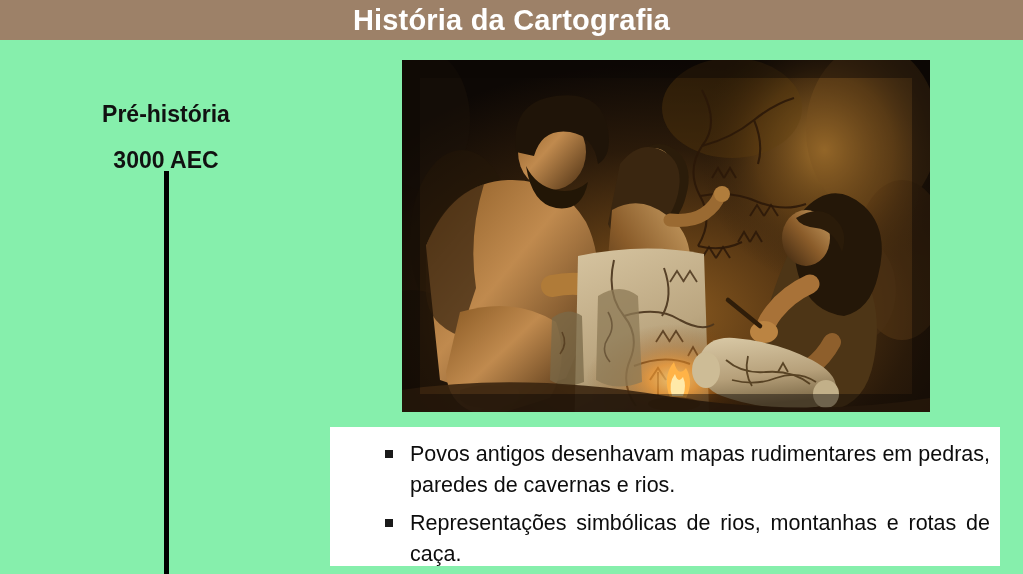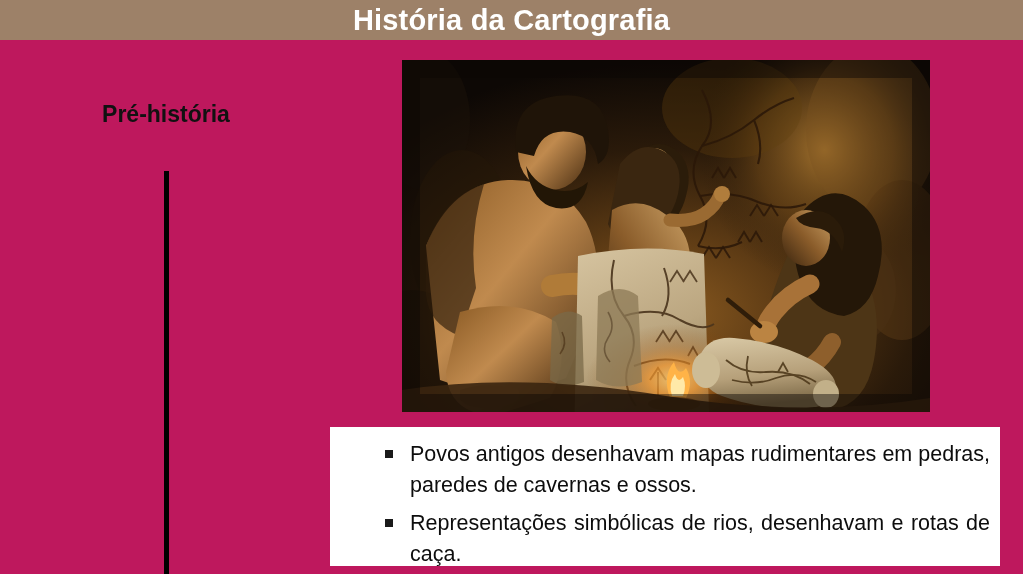--- a/index.html
+++ b/index.html
@@ -4,21 +4,21 @@
 <style>
   html, body {
     margin: 0;
     padding: 0;
     background: #a8a8a8;
   }
   .slide {
     position: relative;
     width: 1023px;
     height: 574px;
-    background: #be185d;
+    background: #86efac;
     overflow: hidden;
     font-family: "Liberation Sans", sans-serif;
   }
 
   
   .title-bar {
     position: absolute;
     left: 0;
     top: 0;
     width: 1023px;
@@ -130,20 +130,21 @@
 <body>
 
 <div class="slide">
 
   <div class="title-bar">
     <div class="title-text">História da Cartografia</div>
   </div>
 
   <div class="timeline">
     <div class="era-label">Pré-história</div>
+    <div class="era-date">3000 AEC</div>
   </div>
   <div class="timeline-rule"></div>
 
   <div class="illustration">
     <svg viewBox="0 0 528 352" preserveAspectRatio="none">
       <defs>
         <radialGradient id="caveGlow" cx="50%" cy="72%" r="72%">
           <stop offset="0%" stop-color="#8a5a20"></stop>
           <stop offset="32%" stop-color="#5c3a14"></stop>
           <stop offset="65%" stop-color="#2a1a0a"></stop>
@@ -316,22 +317,22 @@
 
       <rect x="0" y="0" width="528" height="352" fill="none"></rect>
       <path d="M0 0 L528 0 L528 352 L0 352 Z" fill="none" stroke="#0b0704" stroke-width="36" opacity="0.45"></path>
     </svg>
   </div>
 
   <div class="content-box">
     <ul class="bullet-list">
       <li class="bullet-item">
         <span class="bullet-marker"></span>
-        <span class="bullet-text">Povos antigos desenhavam mapas rudimentares em pedras, paredes de cavernas e ossos.</span>
+        <span class="bullet-text">Povos antigos desenhavam mapas rudimentares em pedras, paredes de cavernas e rios.</span>
       </li>
       <li class="bullet-item">
         <span class="bullet-marker"></span>
-        <span class="bullet-text">Representações simbólicas de rios, desenhavam e rotas de caça.</span>
+        <span class="bullet-text">Representações simbólicas de rios, montanhas e rotas de caça.</span>
       </li>
     </ul>
   </div>
 
 </div>
 
 </body></html>

